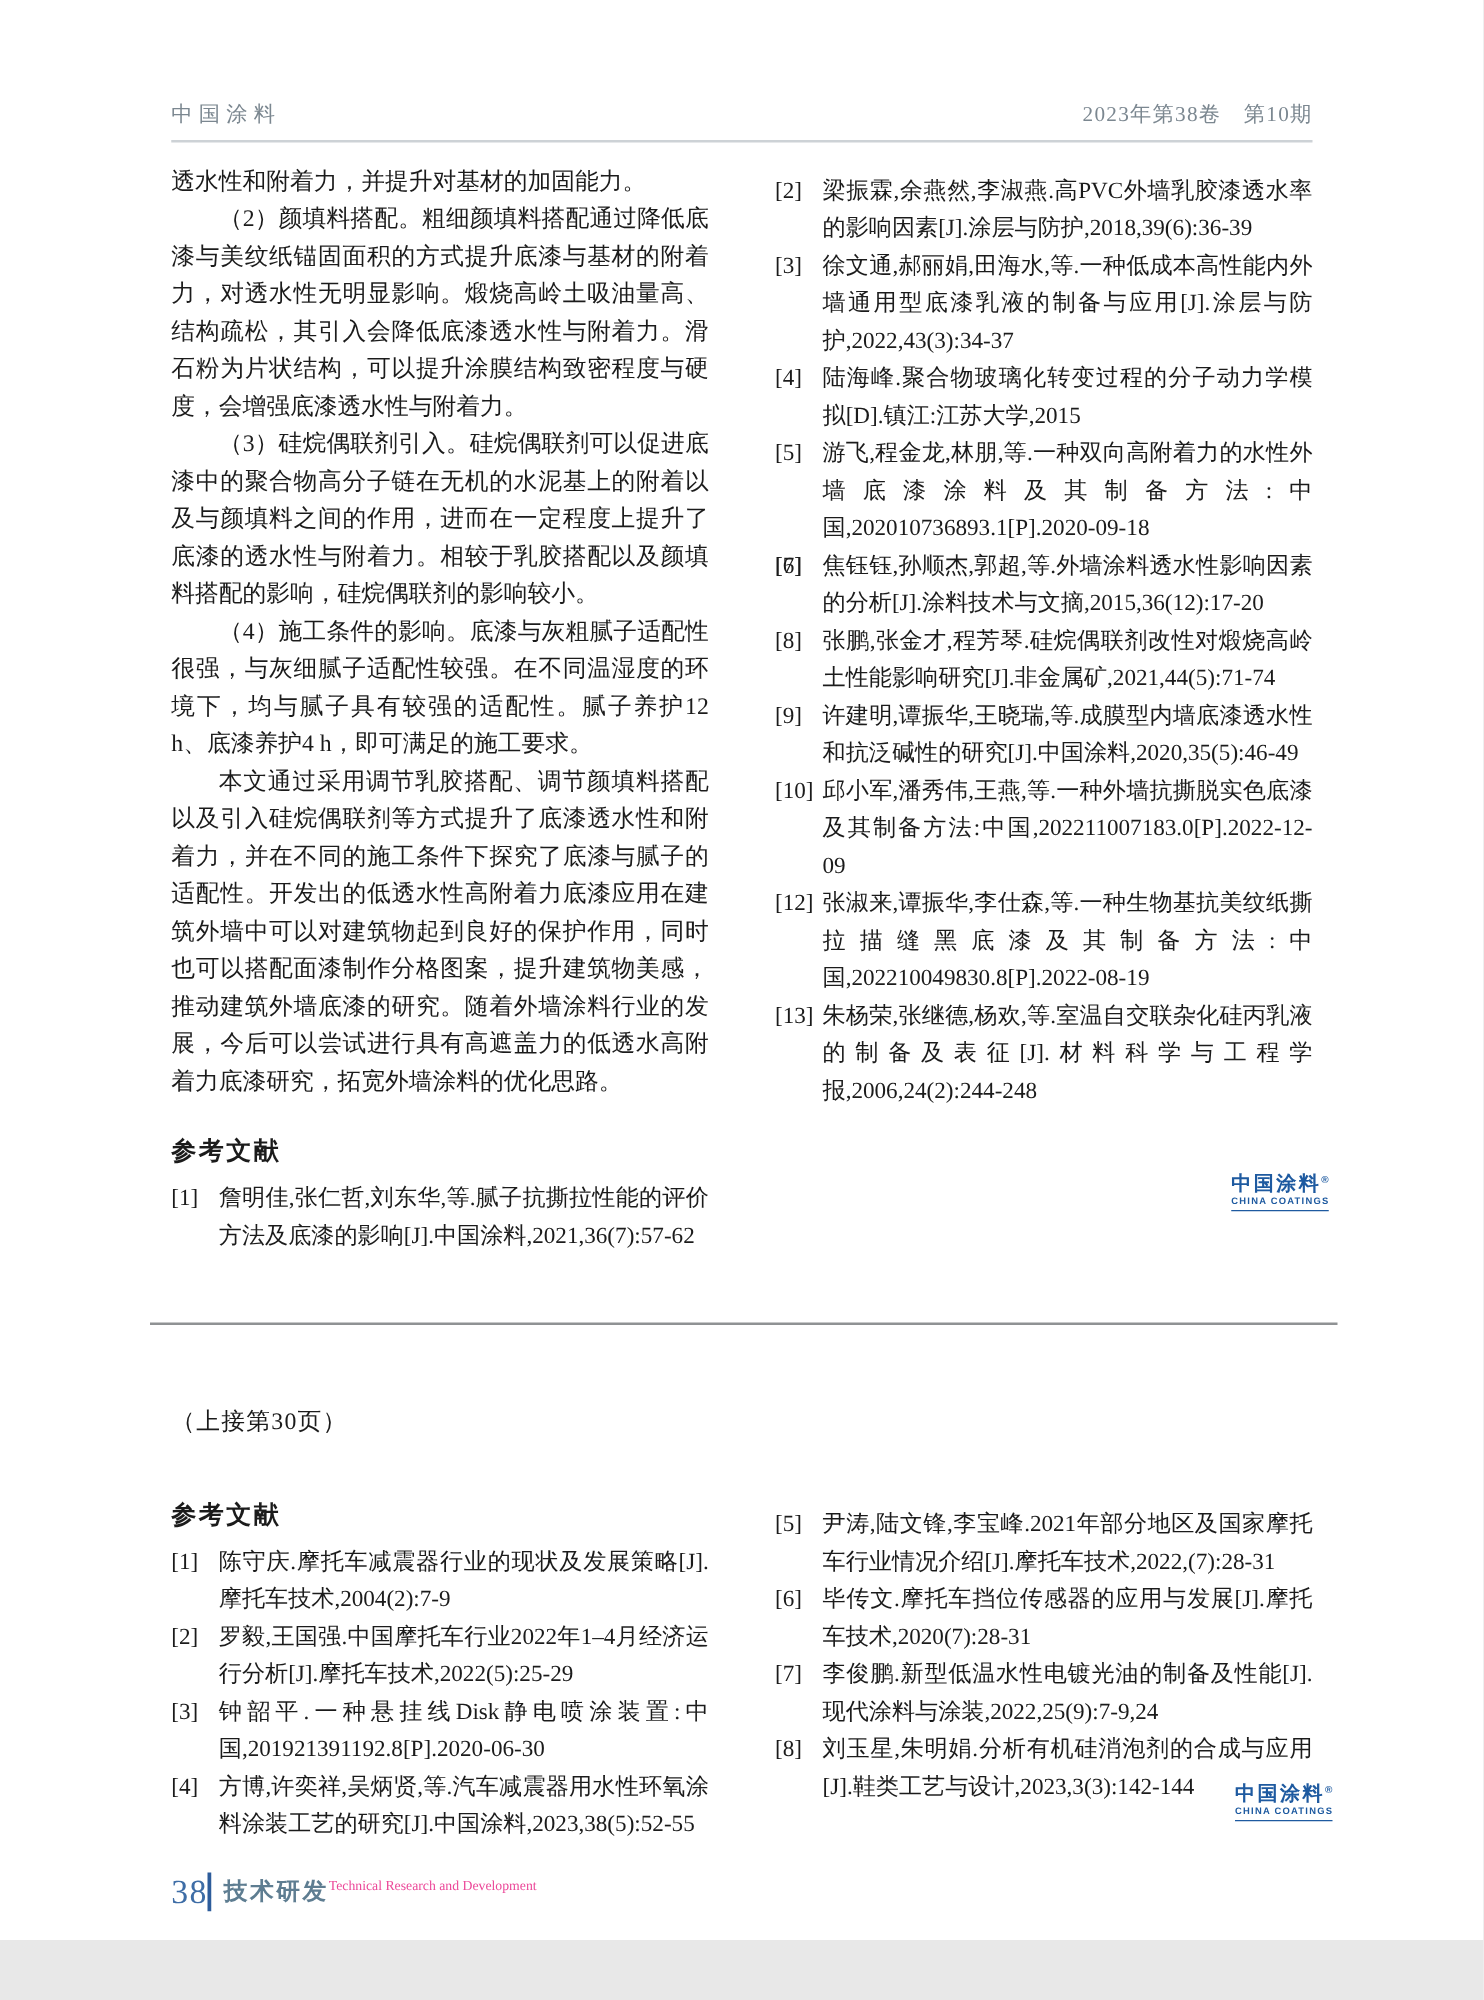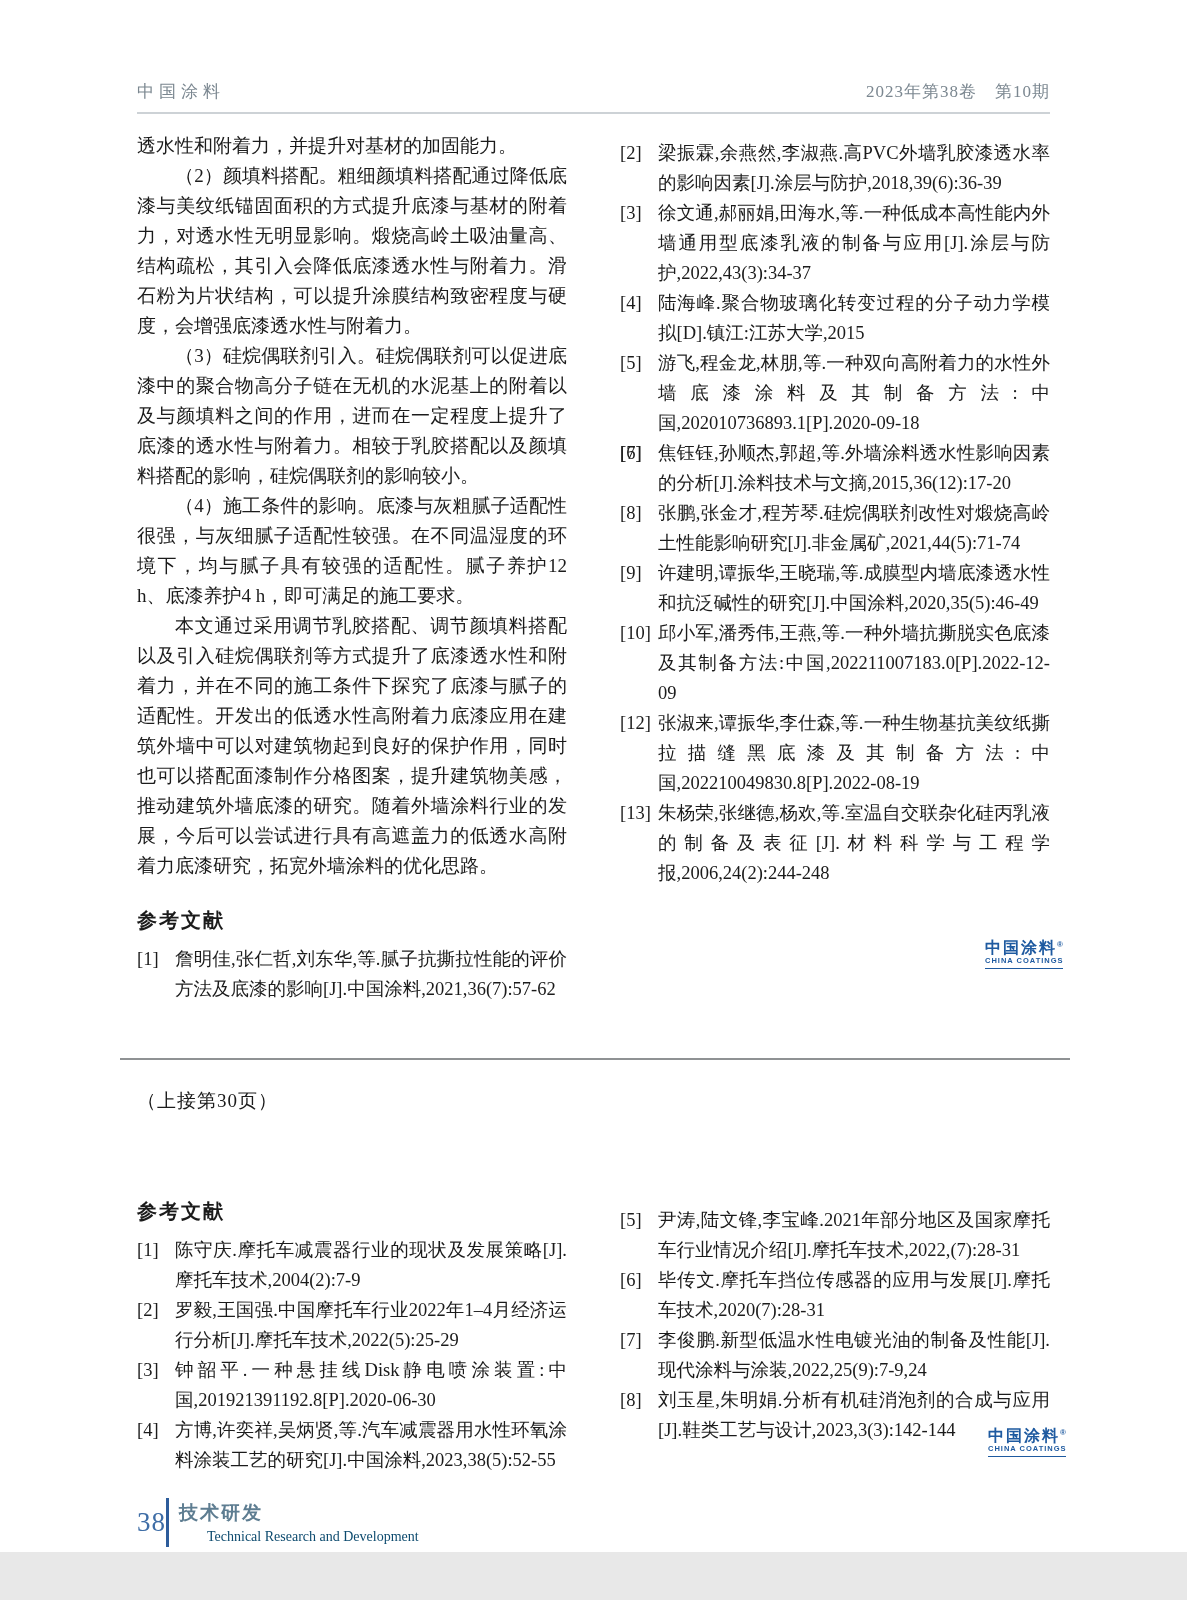--- a/index.html
+++ b/index.html
@@ -44,21 +44,21 @@
     font-size:18.5px;line-height:30px;
     text-align:justify;text-justify:inter-ideograph;
   }
   .ref .refnum{position:absolute;left:0;top:0;}
   
   .section-divider{
     position:absolute;left:120px;top:1058px;width:950px;height:2px;
     background:#8f9294;
   }
   .continued-note{
-    position:absolute;left:137px;top:1088px;
+    position:absolute;left:137px;top:1124px;
     font-size:19px;letter-spacing:1px;
   }
   
   .logo{position:absolute;width:78px;text-align:center;color:#1e5aa0;line-height:1;}
   .logo-1{left:985px;top:940px;}
   .logo-2{left:988px;top:1428px;}
   .logo .cn{font-weight:bold;font-size:16px;letter-spacing:2px;font-family:"Liberation Sans",sans-serif;white-space:nowrap;}
   .logo .reg{font-size:8px;vertical-align:super;letter-spacing:0;}
   .logo .en{
     font-size:7.5px;letter-spacing:1px;margin-top:1px;
@@ -68,26 +68,26 @@
   
   .footer{
     position:absolute;left:137px;top:1498px;
     display:flex;align-items:stretch;
   }
   .footer .pagenum{
     font-size:27px;color:#3e6da6;align-self:center;
     letter-spacing:1px;
   }
   .footer .bar{width:3px;background:#2d5c9b;margin-right:10px;}
-  .footer .sec{display:flex;flex-direction:column;justify-content:center;padding:2px 0;}
+  .footer .sec{display:flex;flex-direction:row;justify-content:center;padding:2px 0;}
   .footer .sec-cn{
     font-size:19px;font-weight:bold;color:#5e7d91;letter-spacing:2px;
     font-family:"Liberation Sans",sans-serif;
   }
-  .footer .sec-en{font-size:14px;color:#0c4a6e;margin-top:3px;margin-left:28px;}
+  .footer .sec-en{font-size:11px;color:#ec4899;margin-top:3px;}
 </style>
 </head>
 <body>
 
 <div class="page">
 
   <div class="header">
     <span class="journal">中国涂料</span>
     <span class="issue">2023年第38卷　第10期</span>
   </div>

